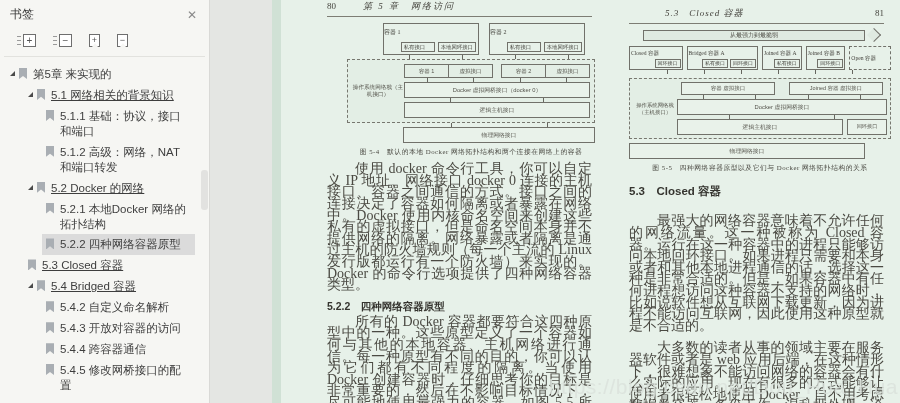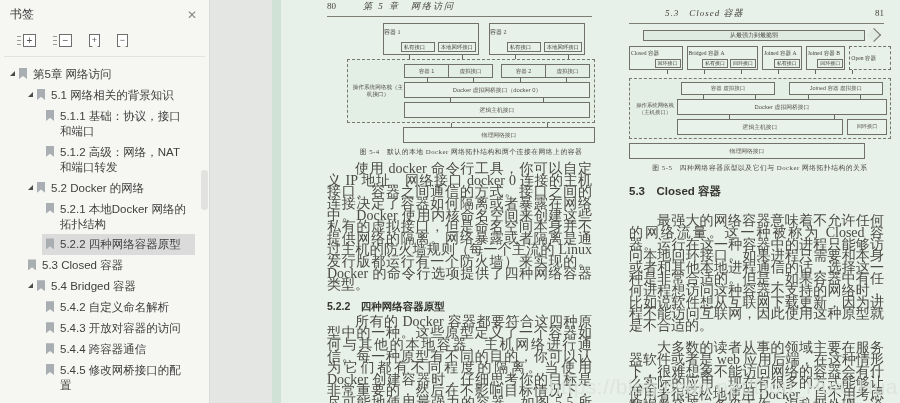--- a/index.html
+++ b/index.html
@@ -22,21 +22,21 @@
             text-align:center; color:#555; background:#fff; }
   .tb-bm { position:relative; width:11px; height:13px; border:1px solid #6e6e6e; background:#fff;
            font-size:9px; color:#555; text-align:center; line-height:10px; }
   .tb-bm::after { content:""; position:absolute; left:2px; bottom:-1px; width:0; height:0;
                   border-left:3px solid transparent; border-right:3px solid transparent;
                   border-bottom:4px solid #f6f6f3; }
   .tree { padding-top:7px; font-size:11.5px; color:#3e3e3e; }
   .tree-item { display:flex; align-items:flex-start; padding:3px 6px 3px 4px; margin-right:14px;
                line-height:1.3; cursor:pointer; }
   .tree-item.lv0 { margin-left:6px; }
-  .tree-item.lv1 { margin-left:24px; }
+  .tree-item.lv1 { margin-left:24px;text-decoration:underline; }
   .tree-item.lv2 { margin-left:42px; }
   .tree-item.selected { background:#dbdbdb; }
   .exp { width:0; height:0; border-bottom:5px solid #4a4a4a; border-left:5px solid transparent;
          margin:4px 4px 0 0; flex-shrink:0; }
   .bm-ic { width:8px; height:11px; background:#a9aeb3; flex-shrink:0; margin:1px 6px 0 0;
            clip-path:polygon(0 0,100% 0,100% 100%,50% 72%,0 100%); }
   .sb-scroll { position:absolute; right:1px; top:170px; width:7px; height:40px;
                background:#e2e2e0; border-radius:3px; }
 
   
@@ -140,21 +140,21 @@
           <span class="tb-bm">+</span>
         </span>
       <span class="tb-ic">
           <span class="tb-bm">−</span>
         </span>
     </div>
     <div class="tree">
       <div class="tree-item lv0">
         <span class="exp"></span>
         <span class="bm-ic"></span>
-        <span>第5章 网络访问</span>
+        <span>第5章 来实现的</span>
       </div>
       <div class="tree-item lv1">
         <span class="exp"></span>
         <span class="bm-ic"></span>
         <span>5.1 网络相关的背景知识</span>
       </div>
       <div class="tree-item lv2">
         <span class="bm-ic"></span>
         <span>5.1.1 基础：协议，接口和端口</span>
       </div>

